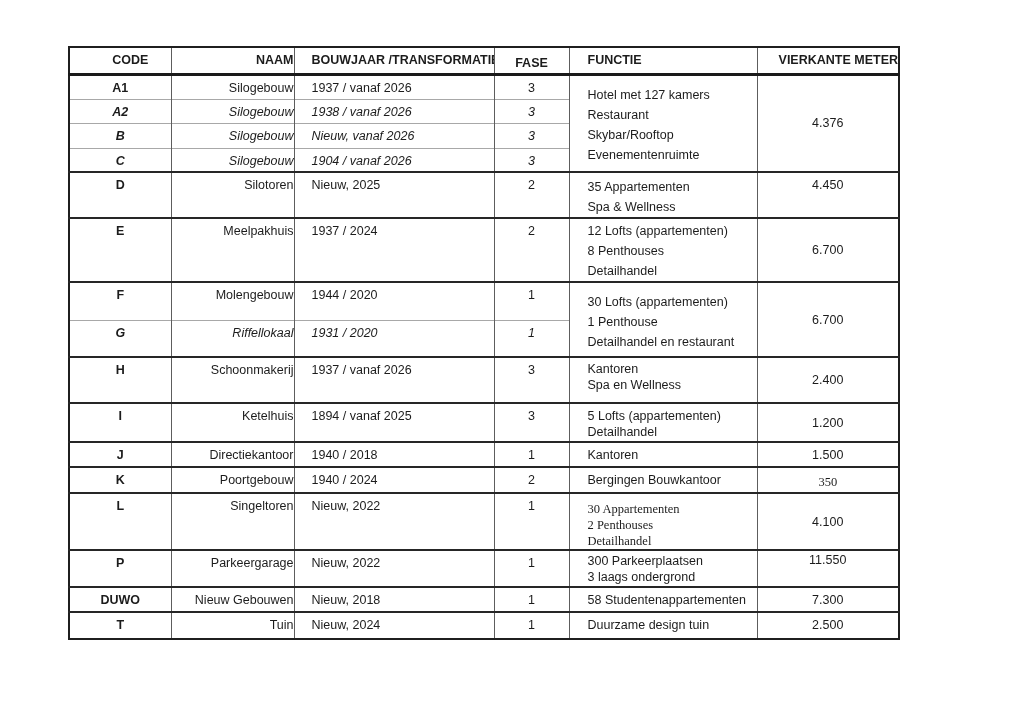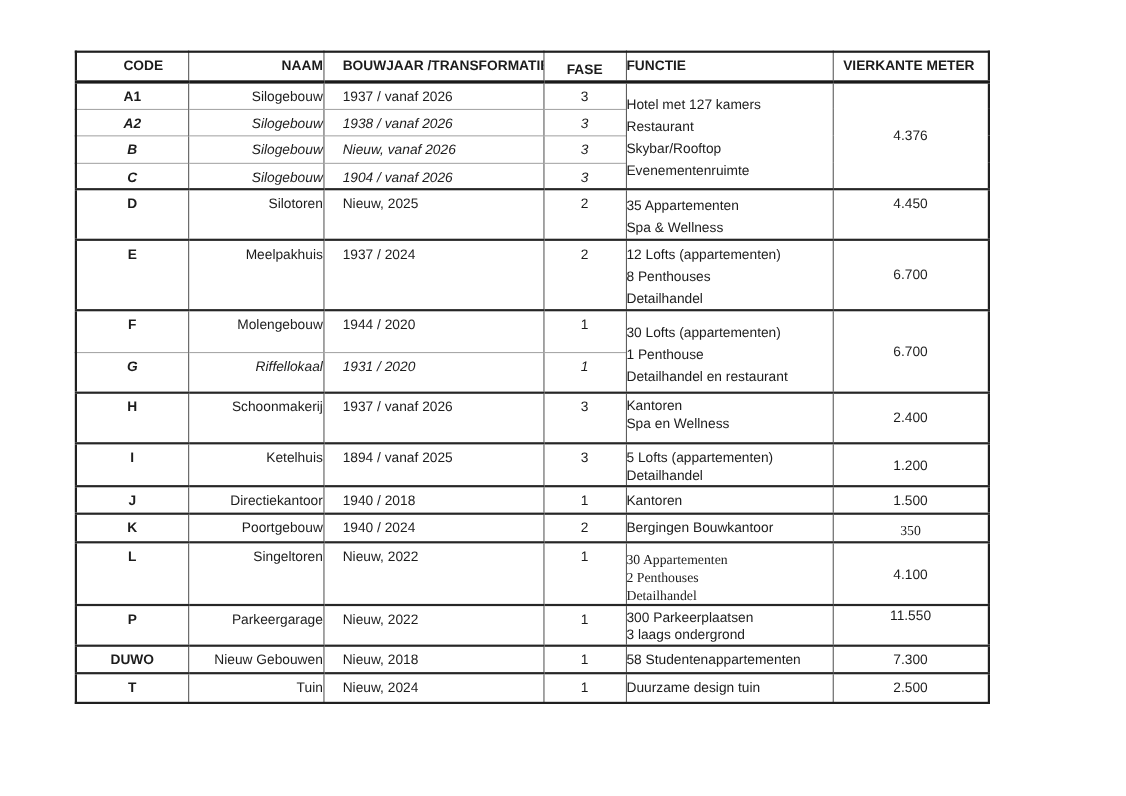--- a/index.html
+++ b/index.html
@@ -37,23 +37,23 @@
   }
 
   tr.thick > td { border-top: 2px solid #262626; }
   tr.thin  > td { border-top: 1px solid #a8a8a8; font-style: italic; }
 
   
   .c-code { text-align: center; font-weight: bold; padding-top: 5px; }
   .c-naam { text-align: right; padding-left: 15px; padding-top: 5px; }
   .c-bouw { text-align: left; padding-left: 17px; padding-top: 5px; }
   .c-fase { text-align: center; padding-top: 5px; margin-top: 44px; }
-  .c-func { text-align: left; padding-right: 6px; padding-top: 5px; }
+  .c-func { text-align: left; padding-left: 18px; padding-right: 6px; padding-top: 5px; }
   td.c-m2 { text-align: center; padding-top: 5px; }
-  th.c-m2 { text-align: left; padding-left: 9px; }
+  th.c-m2 { text-align: right; padding-left: 9px; }
   th.c-code { padding-top: 0; padding-left: 20px; }
   th.c-naam, th.c-bouw, th.c-func { padding-top: 0; }
 
   .v-mid { vertical-align: middle; padding-top: 0 !important; }
   .lines-wide { line-height: 20px; white-space: pre-line; margin-left: 32px; }
   .lines-tight { line-height: 16px; white-space: pre-line; }
   .pt2 { padding-top: 2px !important; }
   .pt3 { padding-top: 3px !important; }
   .pt4 { padding-top: 4px !important; }
   .pt7 { padding-top: 7px !important; font-family: Liberation Serif, serif; }

